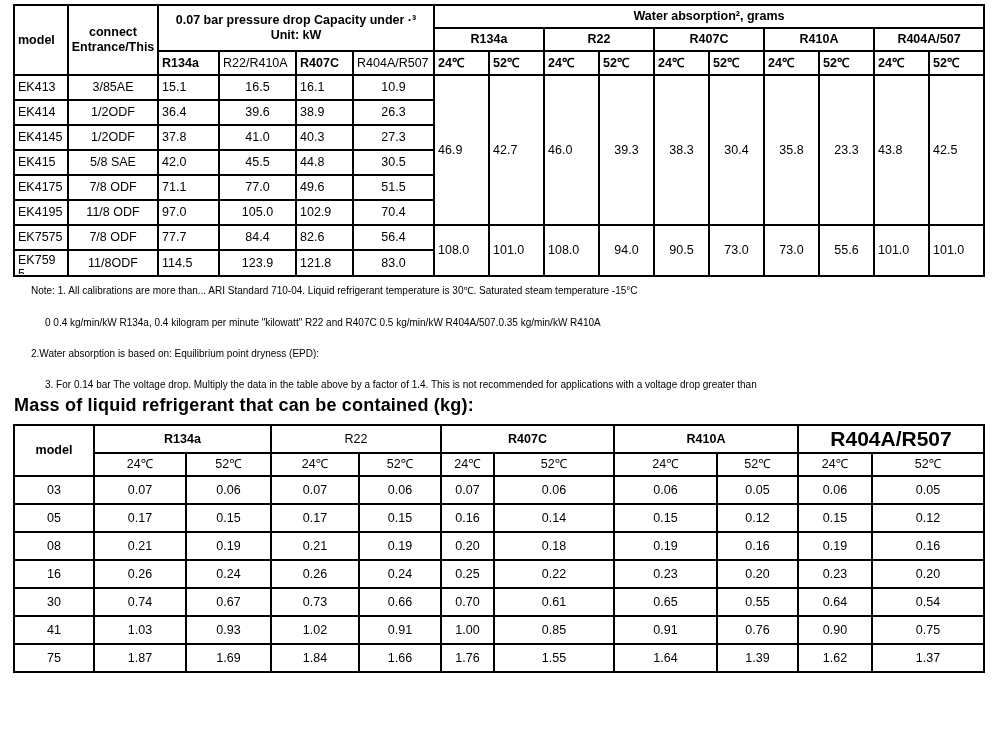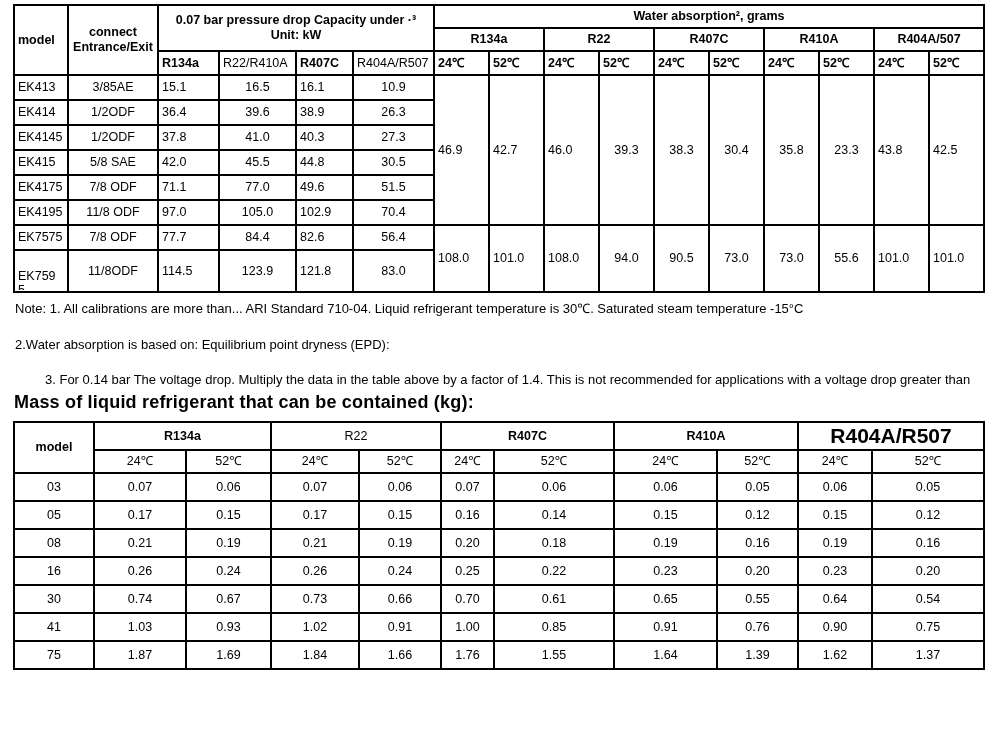--- a/index.html
+++ b/index.html
@@ -12,27 +12,27 @@
   th{font-weight:bold;text-align:center;border-radius:18px;}
   td{text-align:center;font-weight:normal;vertical-align:middle;}
   .al{text-align:left;padding-left:3px;}
   .rw{font-weight:normal;}
   .big{font-size:21px;font-weight:bold;}
   #capacity-table thead tr.ra{height:23px;}
   #capacity-table thead tr.rb{height:23px;}
   #capacity-table thead tr.rc{height:24px;}
   #capacity-table tbody tr{height:25px;}
   #capacity-table th div{line-height:15px;}
-  td.clip{vertical-align:top;padding-top:18px;}
+  td.clip{vertical-align:top;padding-top:2px;}
   .clipwrap{height:21px;overflow:hidden;line-height:14px;text-align:left;}
   #mass-table thead tr.r1{height:28px;}
   #mass-table thead tr.r2{height:23px;}
   #mass-table tbody tr{height:28px;}
   #notes{margin-top:6px;}
-  .note{font-size:13px;margin:0 0 20px 2px;white-space:nowrap;}
+  .note{font-size:10px;margin:0 0 20px 18px;white-space:nowrap;}
   .note.indent{margin-left:32px;}
   .note:last-child{margin-bottom:0;}
 </style>
 </head>
 <body>
 
 <div class="wrap">
 
 
   <table id="capacity-table">
@@ -52,21 +52,21 @@
         <col style="width:55px">
         <col style="width:55px">
         <col style="width:55px">
         <col style="width:55px">
     </colgroup>
     <thead>
       <tr class="ra">
         <th rowspan="3" class="al">model</th>
         <th rowspan="3">
           <div>connect</div>
-          <div>Entrance/Exit</div>
+          <div>Entrance/This</div>
         </th>
         <th colspan="4" rowspan="2">
           <div>0.07 bar pressure drop Capacity under ·³</div>
           <div>Unit: kW</div>
         </th>
         <th colspan="10">Water absorption², grams</th>
       </tr>
       <tr class="rb">
         <th colspan="2">R134a</th>
         <th colspan="2">R22</th>
@@ -179,20 +179,21 @@
           <td class="al">114.5</td>
           <td>123.9</td>
           <td class="al">121.8</td>
           <td>83.0</td>
         </tr>
       </tbody>
   </table>
 
   <div id="notes">
       <div class="note">Note: 1. All calibrations are more than... ARI Standard 710-04. Liquid refrigerant temperature is 30℃. Saturated steam temperature -15°C</div>
+      <div class="note indent">0 0.4 kg/min/kW R134a, 0.4 kilogram per minute "kilowatt" R22 and R407C 0.5 kg/min/kW R404A/507.0.35 kg/min/kW R410A</div>
       <div class="note">2.Water absorption is based on: Equilibrium point dryness (EPD):</div>
       <div class="note indent">3. For 0.14 bar The voltage drop. Multiply the data in the table above by a factor of 1.4. This is not recommended for applications with a voltage drop greater than</div>
     </div>
 
   <h2>Mass of liquid refrigerant that can be contained (kg):</h2>
 
   <table id="mass-table">
     <colgroup>
       <col style="width:80px">
       <col style="width:92px">

